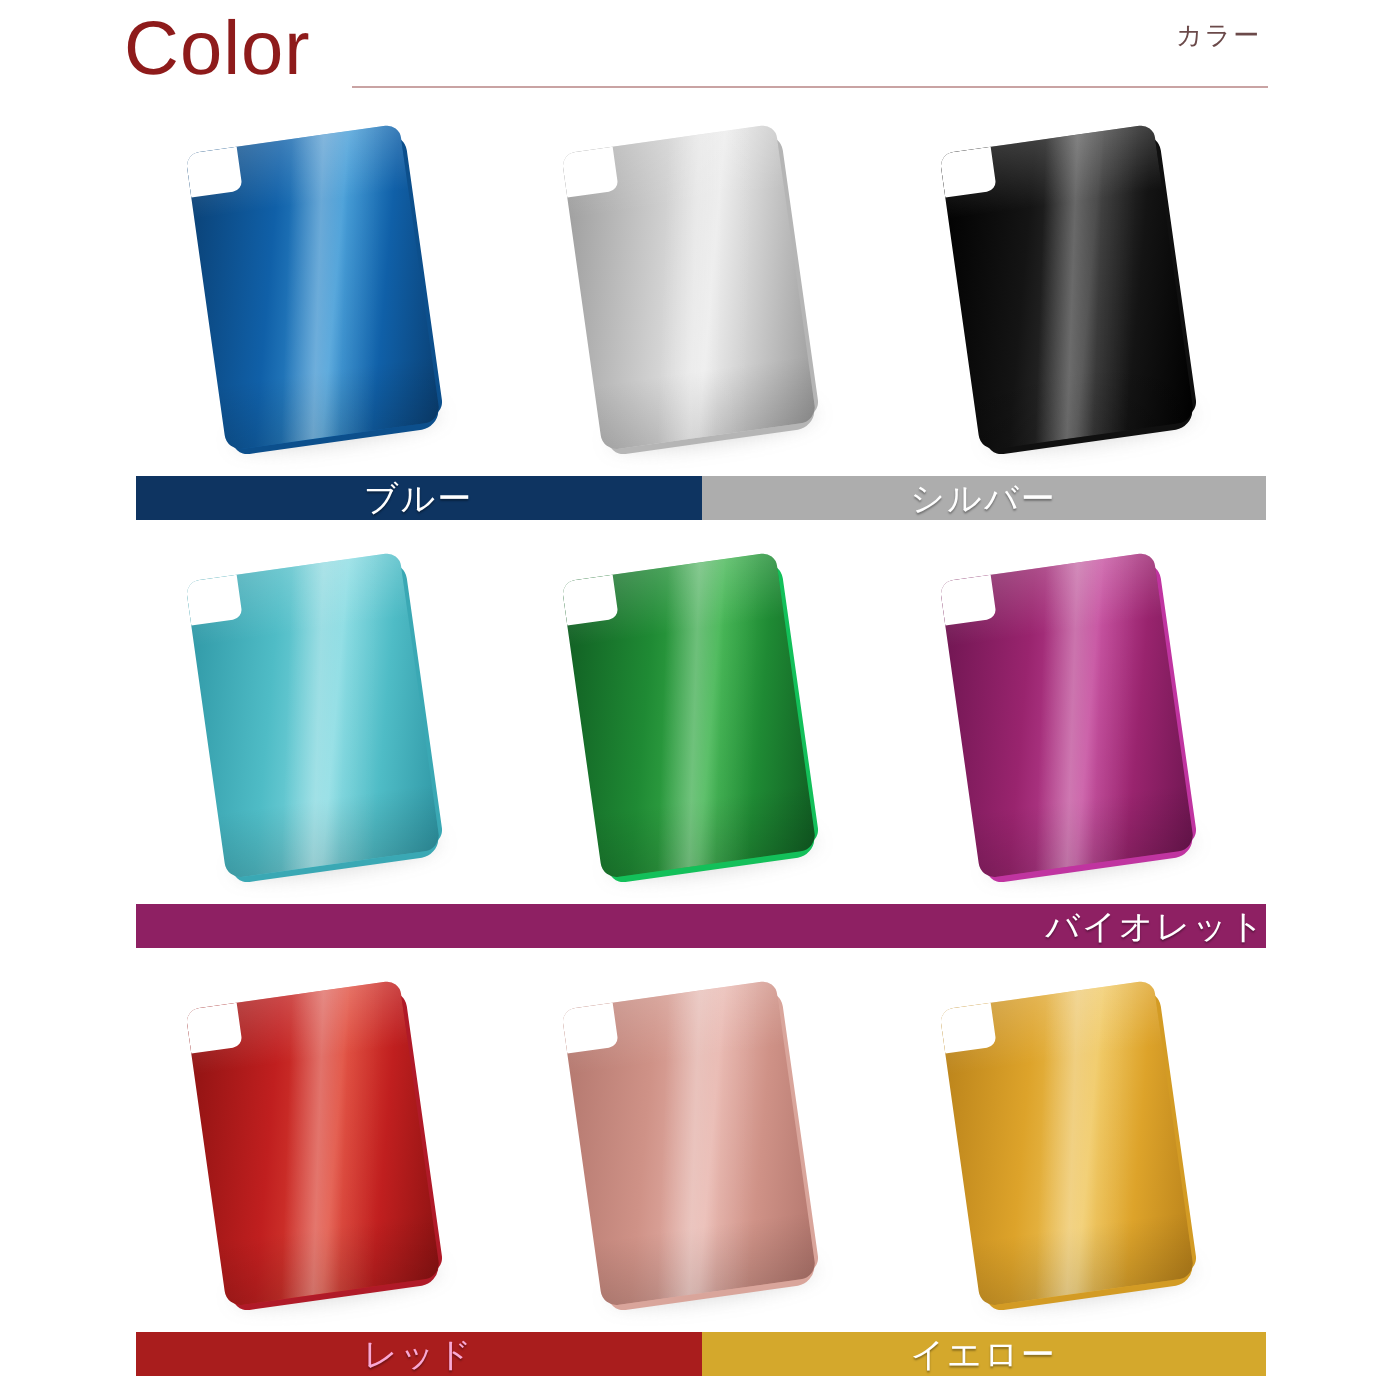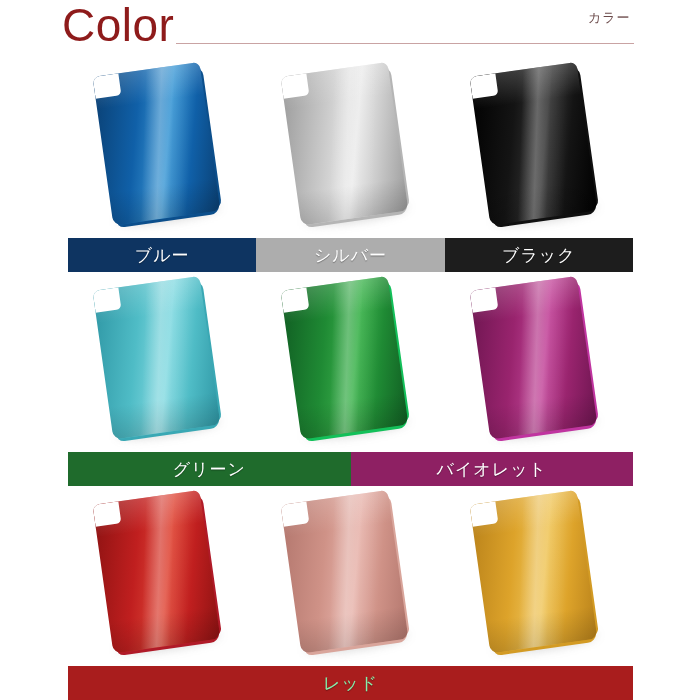--- a/index.html
+++ b/index.html
@@ -9,21 +9,21 @@
     overflow:hidden;position:relative;
   }
   .page{position:relative;width:700px;height:700px;}
 
   
   .header{
     position:absolute;left:0;top:0;width:700px;height:58px;
   }
   .header-title{
     position:absolute;left:62px;top:6px;
-    font-size:46px;line-height:38px;
+    font-size:38px;line-height:38px;
     color:#8e1b1b;letter-spacing:.5px;
     font-family:"Liberation Sans","DejaVu Sans",sans-serif;
     font-weight:400;
   }
   .header-rule{
     position:absolute;left:176px;top:43px;width:458px;height:1px;
     background:#c9a3a3;
   }
   .header-sub{
     position:absolute;left:588px;top:10px;
@@ -79,21 +79,21 @@
     filter:blur(5px);
     z-index:-1;
   }
 
   
   .labels{
     position:absolute;left:68px;top:180px;width:565px;height:30px;
     display:flex;
   }
   .label{
-    flex:1 1 0;height:34px;
+    flex:1 1 0;height:22px;
     display:flex;align-items:center;justify-content:center;
     color:#ffffff;
     font-size:17px;letter-spacing:1px;
     text-shadow:0 1px 1px rgba(0,0,0,.35);
     font-family:"Liberation Sans","DejaVu Sans",sans-serif;
   }
 </style>
 </head>
 <body>
 
@@ -143,23 +143,20 @@
           </div>
         </div>
       </div>
       <div class="labels">
         <div class="label" style="background: rgb(14, 52, 97); color: rgb(255, 255, 255);">
           <span>ブルー</span>
         </div>
         <div class="label" style="background: rgb(173, 173, 173); color: rgb(255, 255, 255);">
           <span>シルバー</span>
         </div>
-        <div class="label" style="background: rgb(29, 29, 29); color: rgb(255, 255, 255);">
-          <span>ブラック</span>
-        </div>
       </div>
     </div>
 
     <div class="row">
       <div class="photos">
         <div class="cell">
           <div class="case-wrap">
             <div class="shadow"></div>
             <div class="edge-right" style="background: rgb(58, 168, 180);"></div>
             <div class="edge-bottom" style="background: rgb(58, 168, 180);"></div>
@@ -186,24 +183,21 @@
             <div class="edge-right" style="background: rgb(192, 52, 160);"></div>
             <div class="edge-bottom" style="background: rgb(192, 52, 160);"></div>
             <div class="case" style="background: linear-gradient(103deg, rgb(109, 21, 80) 0%, rgb(153, 36, 110) 34%, rgb(196, 74, 156) 58%, rgb(153, 36, 110) 76%, rgb(109, 21, 80) 100%);">
               <div class="notch"></div>
               <div class="gloss" style="background: linear-gradient(100deg, rgba(255, 255, 255, 0) 0%, rgba(255, 255, 255, 0) 40%, rgba(255, 255, 255, 0.28) 52%, rgba(255, 255, 255, 0.05) 62%, rgba(255, 255, 255, 0) 75%), linear-gradient(rgba(255, 255, 255, 0.18) 0%, rgba(255, 255, 255, 0) 22%, rgba(0, 0, 0, 0) 78%, rgba(0, 0, 0, 0.14) 100%);"></div>
             </div>
           </div>
         </div>
       </div>
       <div class="labels">
-        <div class="label" style="background: rgb(31, 107, 44); color: rgb(255, 255, 255);">
-          <span>グリーン</span>
-        </div>
-        <div class="label" style="background: rgb(142, 32, 99); color: rgb(255, 255, 255);">
+        <div class="label" style="background: rgb(142, 32, 99); color: rgb(255, 255, 255); justify-content: flex-end;">
           <span>バイオレット</span>
         </div>
       </div>
     </div>
 
     <div class="row">
       <div class="photos">
         <div class="cell">
           <div class="case-wrap">
             <div class="shadow"></div>
@@ -232,20 +226,23 @@
             <div class="edge-right" style="background: rgb(211, 155, 36);"></div>
             <div class="edge-bottom" style="background: rgb(211, 155, 36);"></div>
             <div class="case" style="background: linear-gradient(103deg, rgb(184, 129, 26) 0%, rgb(221, 163, 42) 34%, rgb(240, 200, 97) 58%, rgb(221, 163, 42) 76%, rgb(184, 129, 26) 100%);">
               <div class="notch"></div>
               <div class="gloss" style="background: linear-gradient(100deg, rgba(255, 255, 255, 0) 0%, rgba(255, 255, 255, 0) 40%, rgba(255, 255, 255, 0.28) 52%, rgba(255, 255, 255, 0.05) 62%, rgba(255, 255, 255, 0) 75%), linear-gradient(rgba(255, 255, 255, 0.18) 0%, rgba(255, 255, 255, 0) 22%, rgba(0, 0, 0, 0) 78%, rgba(0, 0, 0, 0.14) 100%);"></div>
             </div>
           </div>
         </div>
       </div>
       <div class="labels">
-        <div class="label" style="background: rgb(169, 29, 29); color: #86efac;">
+        <div class="label" style="background: rgb(169, 29, 29); color: #f9a8d4;">
           <span>レッド</span>
+        </div>
+        <div class="label" style="background: rgb(212, 168, 44); color: rgb(255, 255, 255);">
+          <span>イエロー</span>
         </div>
       </div>
     </div>
 
   </div>
 </div>
 
 </body></html>

